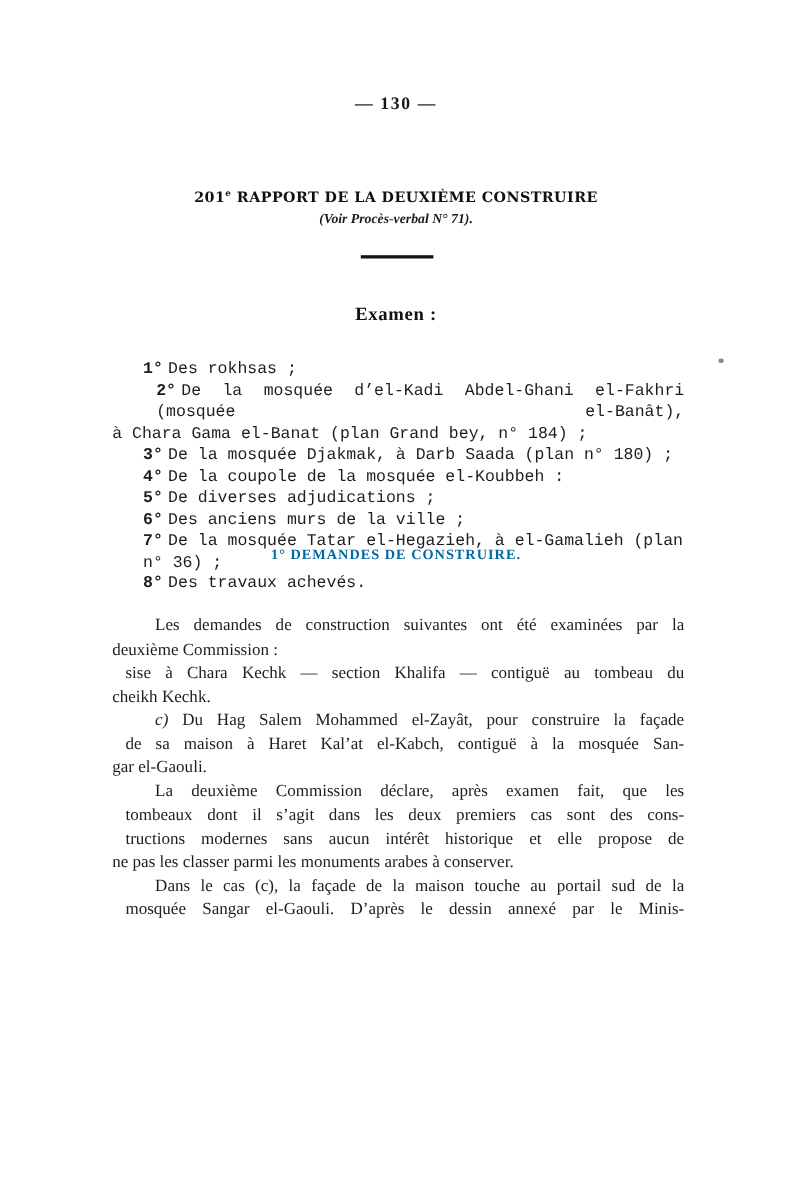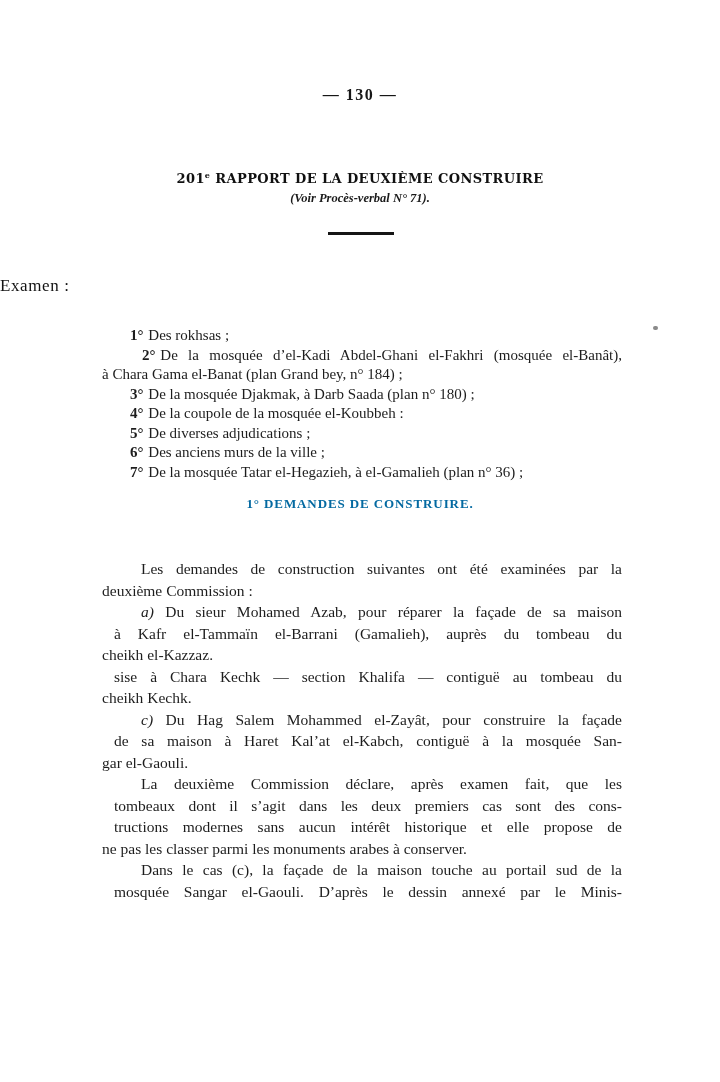--- a/index.html
+++ b/index.html
@@ -36,29 +36,30 @@
     color: #1a1a1a;
   }
 
   .divider-rule {
     position: absolute; top: 232px; left: 328px;
     width: 66px; height: 3px; background: #151515;
   }
 
   .examen-heading {
     position: absolute; top: 276px; left: 0; width: 100%;
-    font-weight: normal; font-size: 17px; letter-spacing: 0.6px;
+    text-align: center;
+    font-weight: bold; font-size: 17px; letter-spacing: 0.6px;
     color: #121212;
   }
 
   .examen-list {
     position: absolute; top: 326px; left: 102px; width: 520px;
     font-size: 15px; line-height: 19.5px;
   }
-  .li-line { text-align: left; }
+  .li-line { text-align: left; font-family: Liberation Mono, monospace; }
   .li-first { padding-left: 28px; }
   .li-num { font-weight: bold; margin-right: 0.32em; }
   .jl { text-align: justify; text-align-last: justify; margin-left: 12px; }
 
   .section-heading {
     position: absolute; top: 496px; left: 0; width: 100%;
     text-align: center;
     font-weight: bold; font-size: 13px; letter-spacing: 0.9px;
     color: #0369a1;
   }
@@ -109,33 +110,31 @@
     </div>
     <div class="li">
       <div class="li-line li-first"><b class="li-num">5°</b><span>De diverses adjudications ;</span></div>
     </div>
     <div class="li">
       <div class="li-line li-first"><b class="li-num">6°</b><span>Des anciens murs de la ville ;</span></div>
     </div>
     <div class="li">
       <div class="li-line li-first"><b class="li-num">7°</b><span>De la mosquée Tatar el-Hegazieh, à el-Gamalieh (plan n° 36) ;</span></div>
     </div>
+    <div class="li">
+      <div class="li-line li-first"><b class="li-num">8°</b><span>Des travaux achevés.</span></div>
+    </div>
   </div>
 
   <div class="section-heading">1° DEMANDES DE CONSTRUIRE.</div>
 
   <div class="body-text">
     <div class="para">
       <div class="b-line b-first jl">Les demandes de construction suivantes ont été examinées par la</div>
       <div class="b-line">deuxième Commission :</div>
-    </div>
-    <div class="para">
-      <div class="b-line b-first jl"><i class="b-lead">a)</i><span> Du sieur Mohamed Azab, pour réparer la façade de sa maison</span></div>
-      <div class="b-line jl">à Kafr el-Tammaïn el-Barrani (Gamalieh), auprès du tombeau du</div>
-      <div class="b-line">cheikh el-Kazzaz.</div>
     </div>
     <div class="para">
       <div class="b-line jl">sise à Chara Kechk — section Khalifa — contiguë au tombeau du</div>
       <div class="b-line">cheikh Kechk.</div>
     </div>
     <div class="para">
       <div class="b-line b-first jl"><i class="b-lead">c)</i><span> Du Hag Salem Mohammed el-Zayât, pour construire la façade</span></div>
       <div class="b-line jl">de sa maison à Haret Kal’at el-Kabch, contiguë à la mosquée San-</div>
       <div class="b-line">gar el-Gaouli.</div>
     </div>

